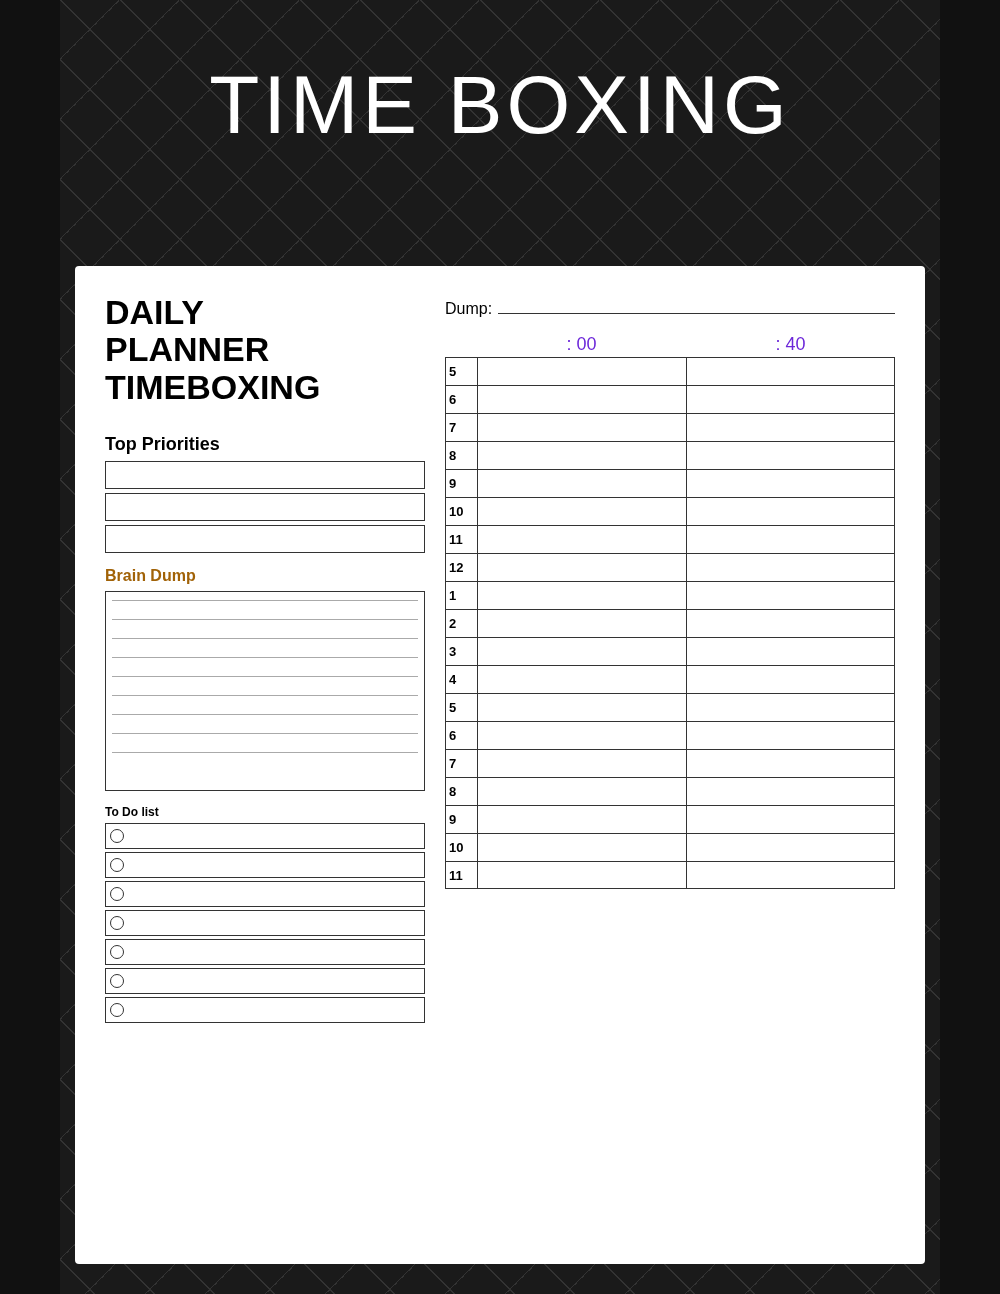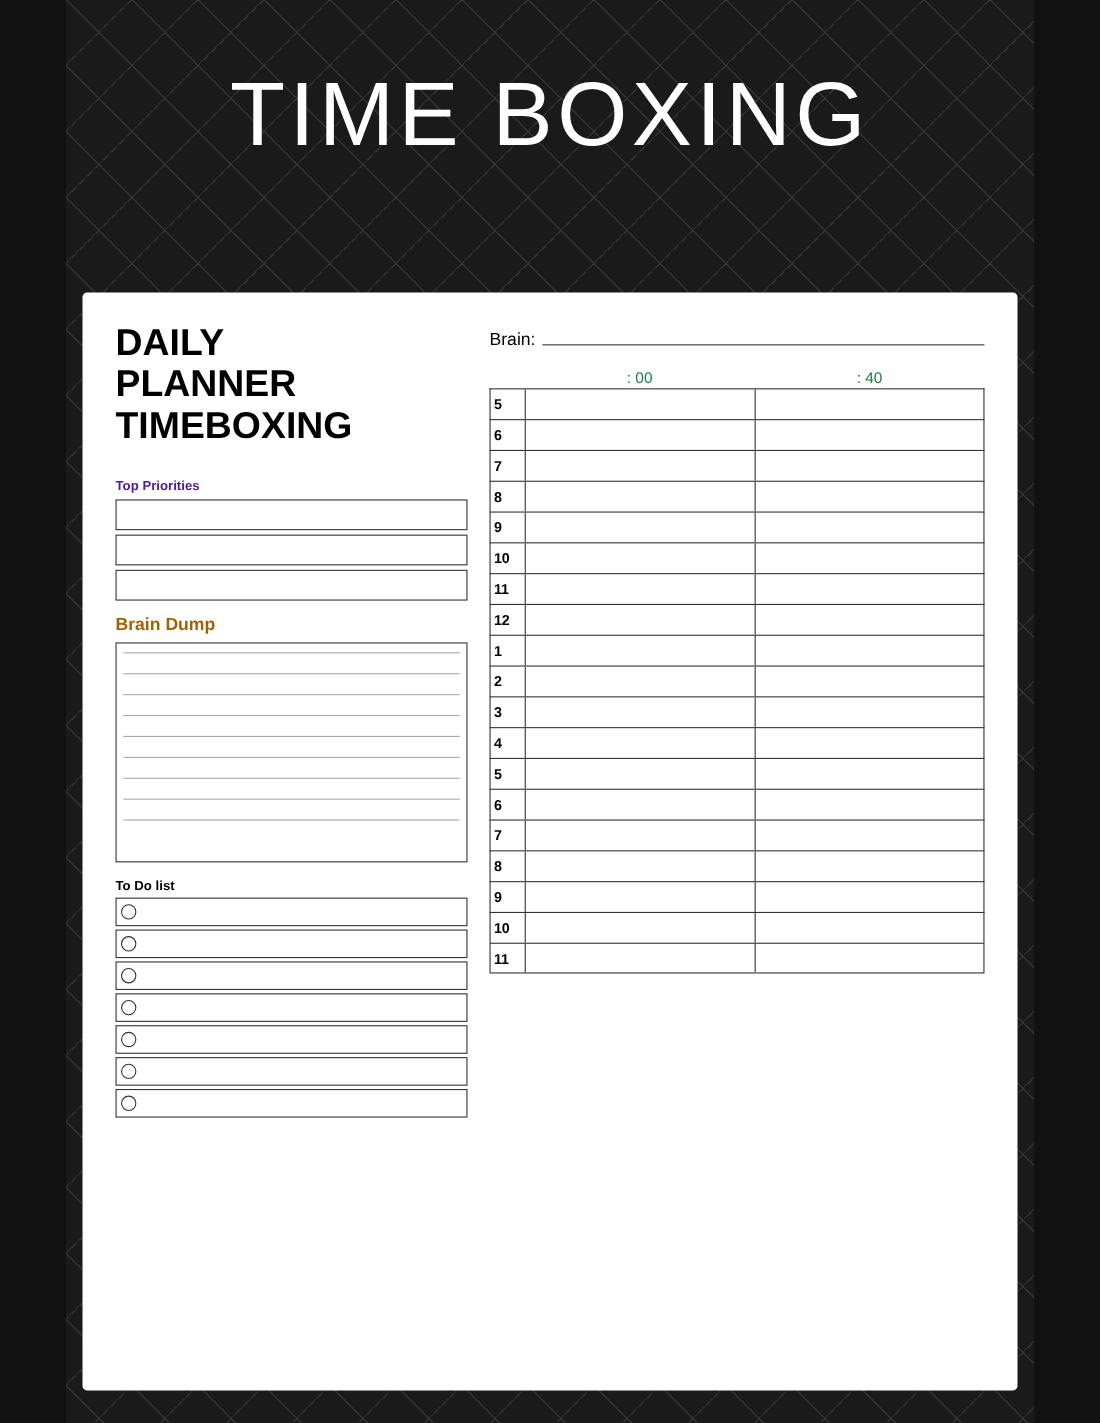--- a/index.html
+++ b/index.html
@@ -115,23 +115,23 @@
     .planner-title {
       font-size: 34px;
       font-weight: 900;
       color: #000;
       line-height: 1.1;
       text-transform: uppercase;
       margin-bottom: 28px;
     }
 
     .section-label {
-      font-size: 12px;
+      font-size: 18px;
       font-weight: 600;
-      color: #4c1d95;
+      color: #000000;
       margin-bottom: 6px;
     }
 
     .priority-input {
       width: 100%;
       height: 28px;
       border: 1.5px solid #333;
       margin-bottom: 4px;
       background: #fff;
     }
@@ -218,22 +218,22 @@
     }
 
     .time-num-cell-header {
       width: 32px;
       flex-shrink: 0;
     }
 
     .time-col-label {
       flex: 1;
       text-align: center;
-      font-size: 14px;
-      color: #15803d;
+      font-size: 18px;
+      color: #6d28d9;
     }
 
     .time-row {
       display: flex;
       border: 1.5px solid #333;
       border-bottom: none;
       height: 28px;
     }
 
     .time-row:last-child {
@@ -326,21 +326,21 @@
       <div class="todo-item">
         <div class="todo-circle"></div>
       </div>
       <div class="todo-item">
         <div class="todo-circle"></div>
       </div>
     </div>
 
     <div class="right-col">
       <div class="date-row">
-        <span class="date-label">Brain:</span>
+        <span class="date-label">Dump:</span>
         <div class="date-line"></div>
       </div>
 
       <div class="time-header-row">
         <div class="time-num-cell-header"></div>
         <div class="time-col-label">: 00</div>
         <div class="time-col-label">: 40</div>
       </div>
 
       <div class="time-rows-container" id="time-rows">

